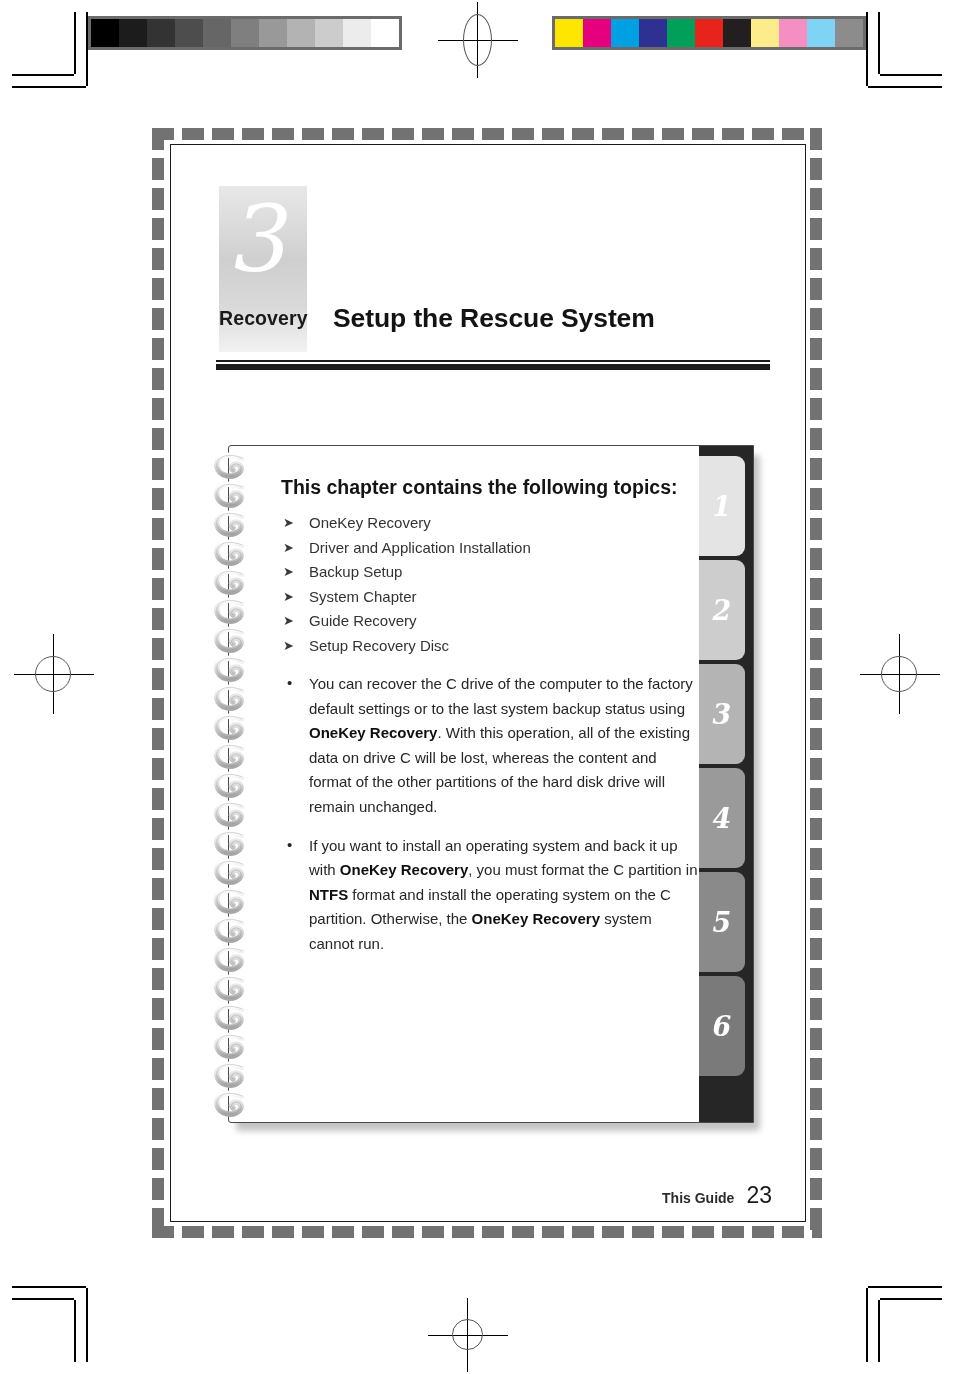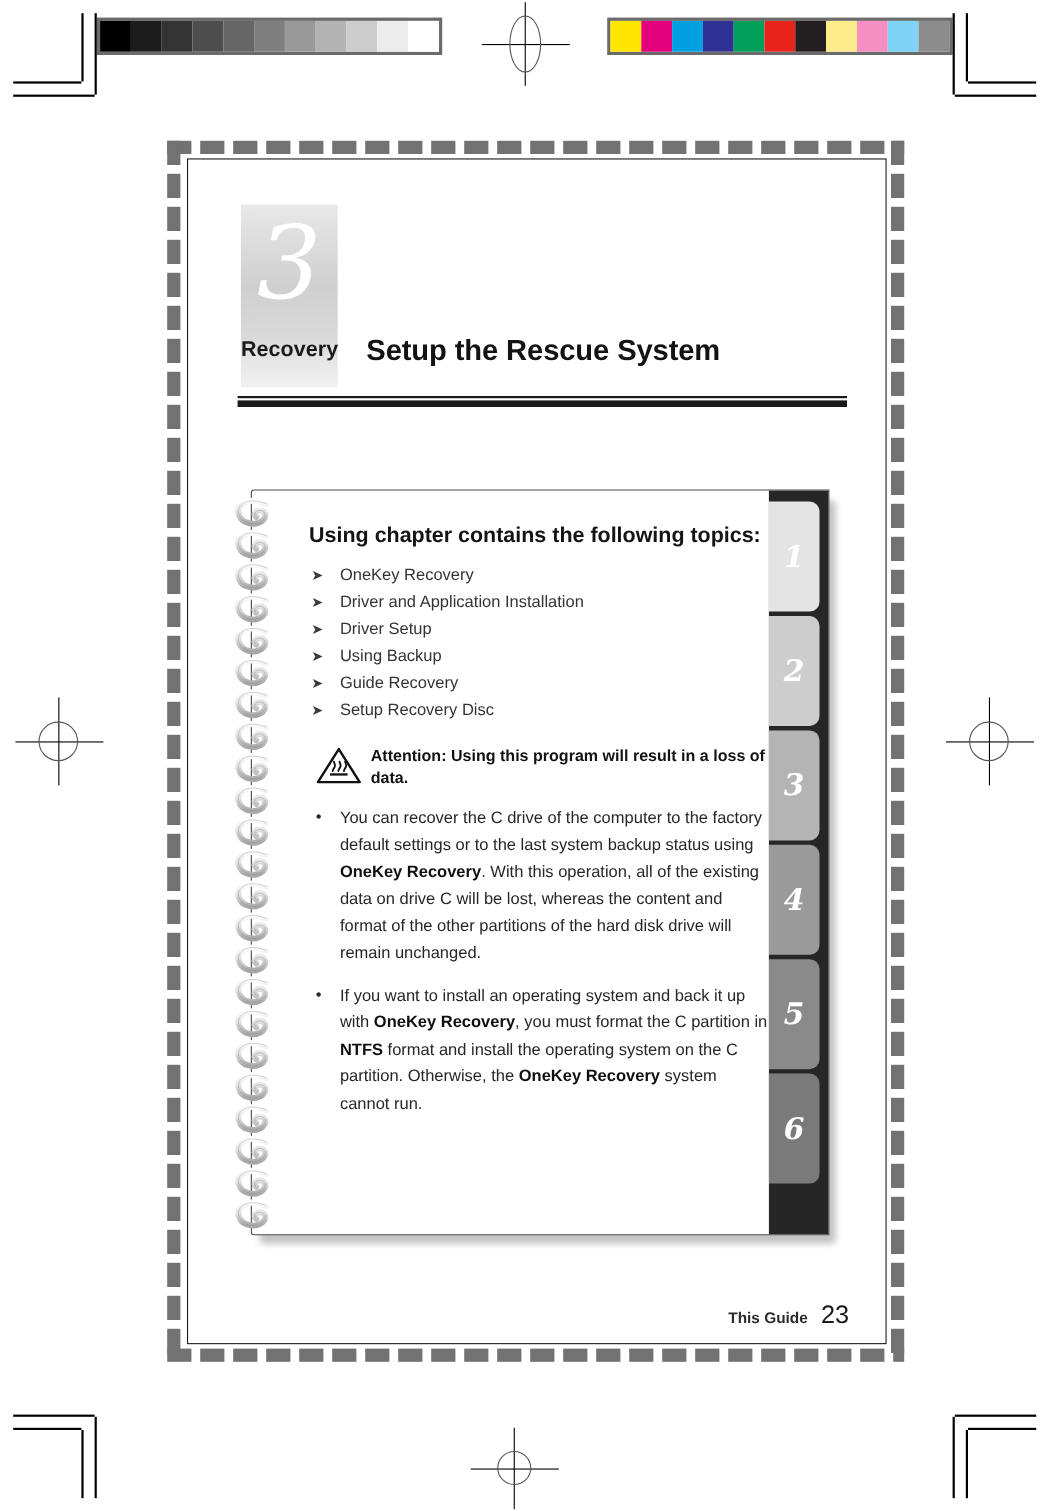--- a/index.html
+++ b/index.html
@@ -449,43 +449,31 @@
   <div id="chapter-word">Recovery</div>
 </div>
 <div id="chapter-title">Setup the Rescue System</div>
 <div id="rule-thin"></div>
 <div id="rule-thick"></div>
 
 <div id="card-shadow"></div>
 <div id="content-card">
 
   <div id="card-body">
-    <div class="card-heading">Using chapter contains the following topics:</div>
+    <div class="card-heading">This chapter contains the following topics:</div>
 
     <ul id="topic-list">
         <li><span class="arrow">➤</span><span>OneKey Recovery</span></li>
         <li><span class="arrow">➤</span><span>Driver and Application Installation</span></li>
-        <li><span class="arrow">➤</span><span>Driver Setup</span></li>
-        <li><span class="arrow">➤</span><span>Using Backup</span></li>
+        <li><span class="arrow">➤</span><span>Backup Setup</span></li>
+        <li><span class="arrow">➤</span><span>System Chapter</span></li>
         <li><span class="arrow">➤</span><span>Guide Recovery</span></li>
         <li><span class="arrow">➤</span><span>Setup Recovery Disc</span></li>
       </ul>
 
-    <div id="attention-block">
-      <div id="warn-icon">
-        <svg viewBox="0 0 42 36" width="42" height="36" aria-hidden="true">
-          <path d="M21 3 L40 33 L2 33 Z" fill="none" stroke="#111" stroke-width="2.2" stroke-linejoin="round"></path>
-          <rect x="13" y="25" width="16" height="2.1" fill="#111"></rect>
-          <path d="M15.5 23 C15.5 20.5, 17.5 20.5, 17.5 18 C17.5 16.2, 16.6 15.6, 16.6 14.4" fill="none" stroke="#111" stroke-width="1.7" stroke-linecap="round"></path>
-          <path d="M20.6 23 C20.6 20.5, 22.6 20.5, 22.6 18 C22.6 16.2, 21.7 15.6, 21.7 14.4" fill="none" stroke="#111" stroke-width="1.7" stroke-linecap="round"></path>
-          <path d="M25.7 23 C25.7 20.5, 27.7 20.5, 27.7 18 C27.7 16.2, 26.8 15.6, 26.8 14.4" fill="none" stroke="#111" stroke-width="1.7" stroke-linecap="round"></path>
-        </svg>
-      </div>
-      <div id="attention-text">Attention: Using this program will result in a loss of data.</div>
-    </div>
 
     <div id="notes-container">
         <div class="note-bullet"><span class="dot">•</span><span><span>You can recover the C drive of the computer to the factory default settings or to the last system backup status using </span><b>OneKey Recovery</b><span>. With this operation, all of the existing data on drive C will be lost, whereas the content and format of the other partitions of the hard disk drive will remain unchanged.</span></span></div>
         <div class="note-bullet"><span class="dot">•</span><span><span>If you want to install an operating system and back it up with </span><b>OneKey Recovery</b><span>, you must format the C partition in </span><b>NTFS</b><span> format and install the operating system on the C partition. Otherwise, the </span><b>OneKey Recovery</b><span> system cannot run.</span></span></div>
       </div>
   </div>
 
   <div id="tab-column">
       <div class="tab" style="top: 10px; height: 100px; background: rgb(228, 228, 228);">
         <span>1</span>

